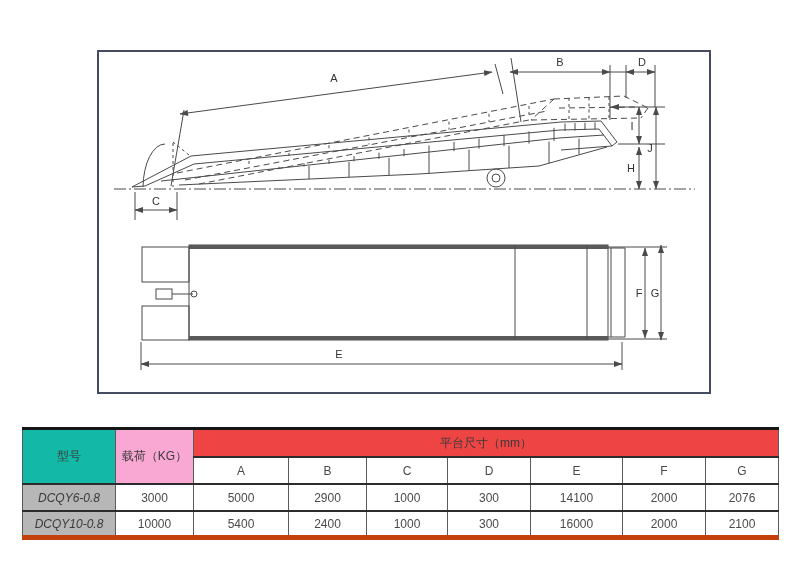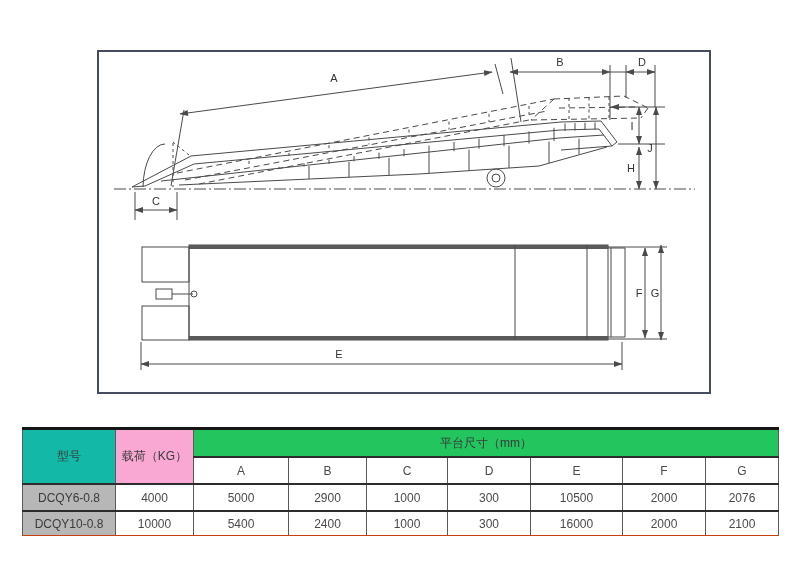--- a/index.html
+++ b/index.html
@@ -30,26 +30,26 @@
   }
   .spec-table td{
     border-left:1px solid #5a5a5a;border-right:1px solid #5a5a5a;
     border-top:2px solid #2c2c2c;border-bottom:2px solid #2c2c2c;
     text-align:center;vertical-align:middle;padding:0;
     overflow:hidden;white-space:nowrap;
   }
   .spec-table tr.r-head td{height:26px;}
   .spec-table tr.r-sub td{height:25px;border-top-width:1px;}
   .spec-table tr.r-data1 td{height:25px;}
-  .spec-table tr.r-data2 td{height:23px;border-bottom:1px solid #c2410c;}
+  .spec-table tr.r-data2 td{height:23px;border-bottom:5px solid #c2410c;}
   .c-model{background:#14b8a6;}
   .c-load{background:#f9a8d4;}
-  .c-platform{background:#22c55e;}
+  .c-platform{background:#ef4444;}
   .c-white{background:#ffffff;color:#4a4a4a;}
-  .c-modeldata{background:#b7b7b7;}
+  .c-modeldata{background:#b7b7b7;font-style:italic;}
 </style>
 </head>
 <body>
 
 <div class="diagram-box">
   <svg width="610" height="340" viewBox="0 0 610 340">
     <defs>
       <marker id="ae" markerWidth="9" markerHeight="6" refX="8" refY="3" orient="auto" markerUnits="userSpaceOnUse">
         <path d="M0,0 L8.5,3 L0,6 Z" fill="#4a4a4a"></path>
       </marker>
@@ -184,26 +184,26 @@
     <td class="c-white">A</td>
     <td class="c-white">B</td>
     <td class="c-white">C</td>
     <td class="c-white">D</td>
     <td class="c-white">E</td>
     <td class="c-white">F</td>
     <td class="c-white">G</td>
   </tr>
   <tr class="r-data1">
     <td class="c-modeldata">DCQY6-0.8</td>
-    <td class="c-white">4000</td>
+    <td class="c-white">3000</td>
     <td class="c-white">5000</td>
     <td class="c-white">2900</td>
     <td class="c-white">1000</td>
     <td class="c-white">300</td>
-    <td class="c-white">10500</td>
+    <td class="c-white">14100</td>
     <td class="c-white">2000</td>
     <td class="c-white">2076</td>
   </tr>
   <tr class="r-data2">
     <td class="c-modeldata">DCQY10-0.8</td>
     <td class="c-white">10000</td>
     <td class="c-white">5400</td>
     <td class="c-white">2400</td>
     <td class="c-white">1000</td>
     <td class="c-white">300</td>

